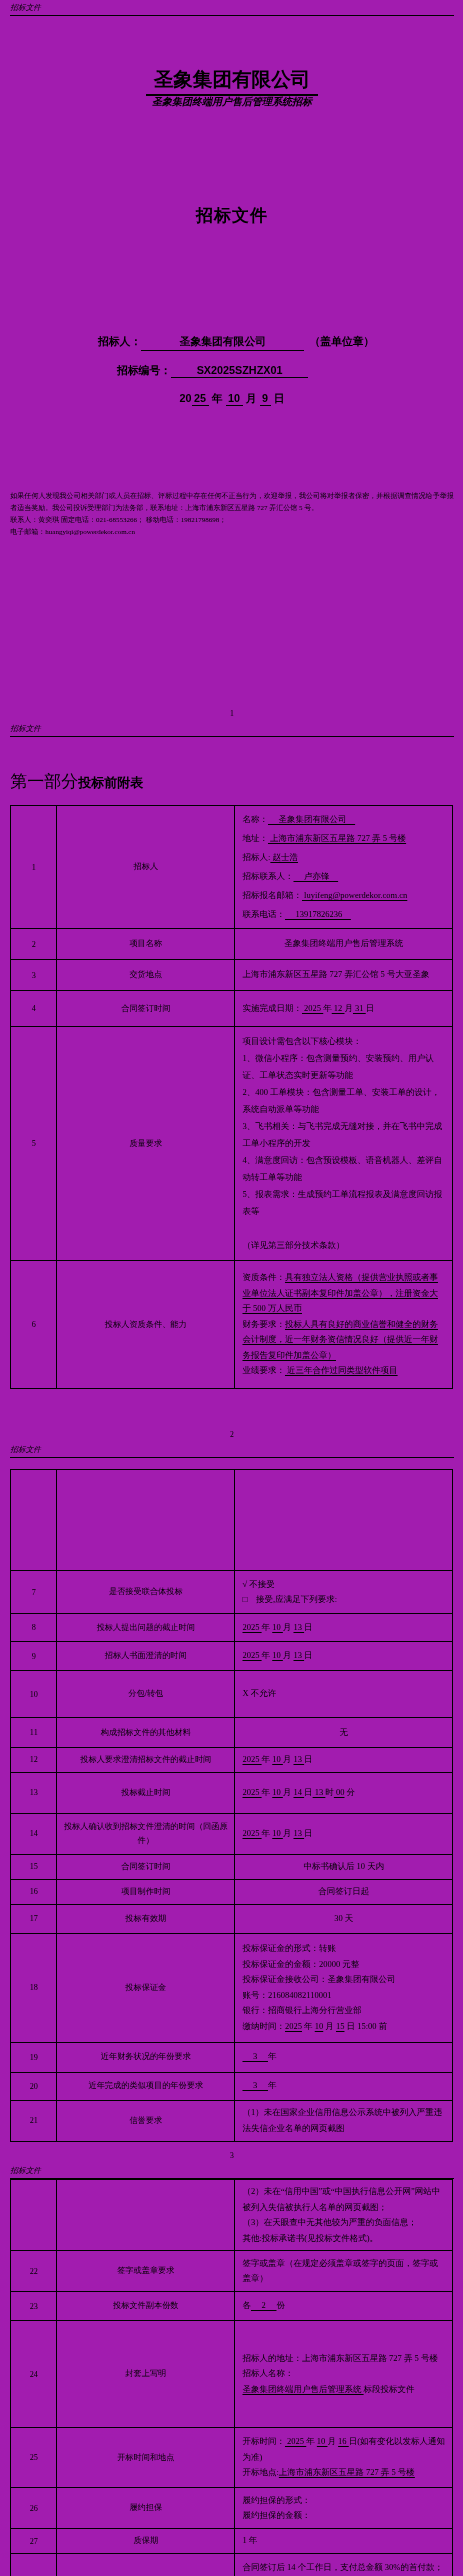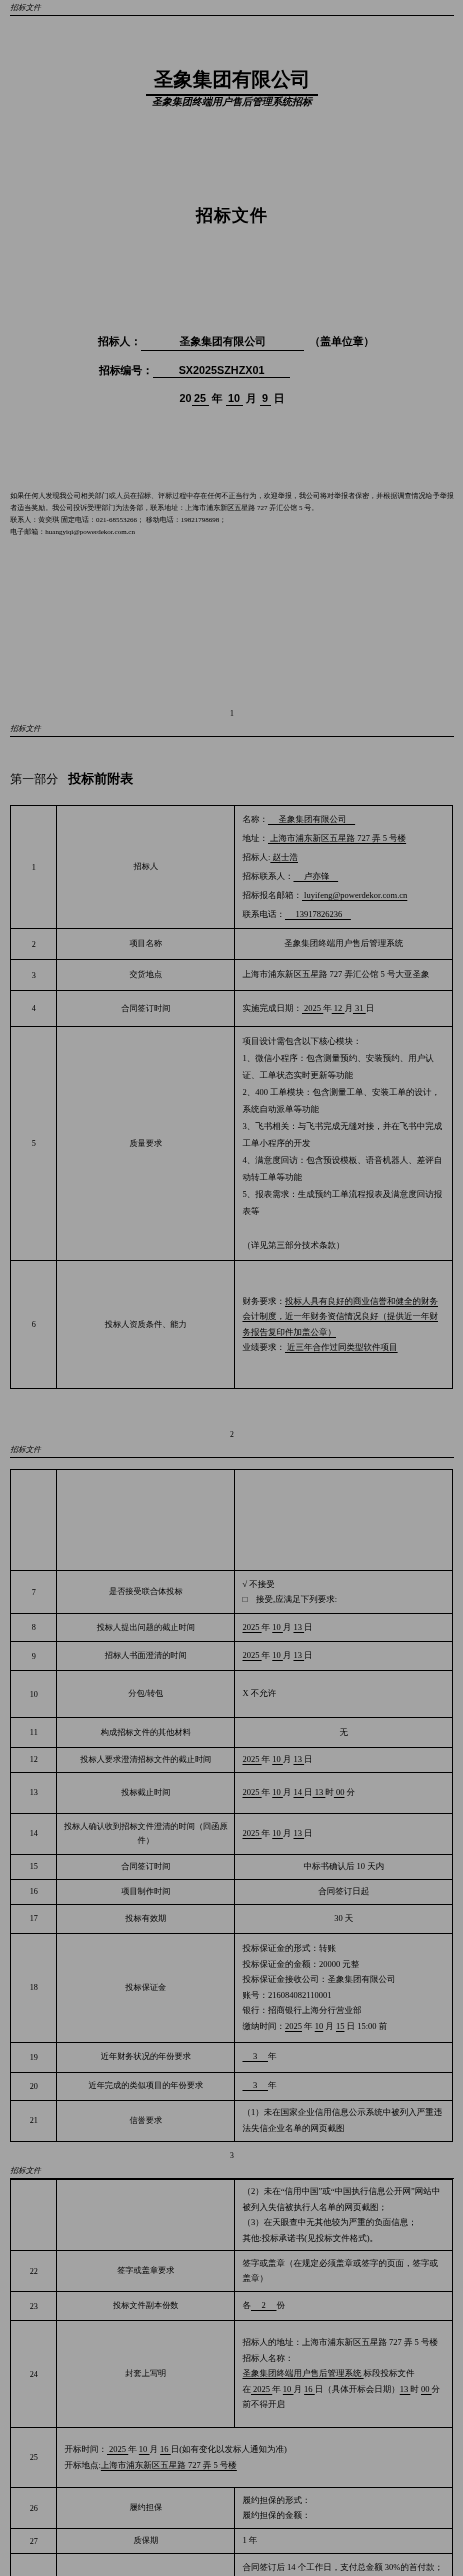--- a/index.html
+++ b/index.html
@@ -1,44 +1,44 @@
 <!DOCTYPE html>
 <html style="font-size:8.2px"><head>
 <meta charset="utf-8">
 <style>
   html,body{margin:0;padding:0;background:#ffffff;}
   body{width:464px;font-family:"Liberation Serif","DejaVu Serif",serif;color:#000;}
-  .page{position:relative;width:464px;height:721px;overflow:hidden;background:#a3a3a3;}
+  .page{position:relative;width:464px;height:721px;overflow:hidden;background:#a21caf;}
   
   .ph{position:absolute;top:3.1px;left:10.3px;right:10.3px;font-size:7.7px;font-style:italic;
       font-family:"Liberation Serif","DejaVu Serif",serif;border-bottom:1.5px solid #000;padding-bottom:1.5px;}
   .pnum{position:absolute;bottom:2.6px;left:0;right:0;text-align:center;font-size:7.7px;}
   
   .cover-company{position:absolute;top:66px;left:0;right:0;text-align:center;
       font-family:"Liberation Sans","DejaVu Sans",sans-serif;font-weight:bold;font-size:19.6px;}
   .cc-underline{display:inline-block;border-bottom:2.1px solid #000;padding:0 7.2px 1px 7.2px;}
   .cover-subtitle{position:absolute;top:95px;left:0;right:0;text-align:center;
       font-family:"Liberation Sans","DejaVu Sans",sans-serif;font-weight:bold;font-style:italic;font-size:10px;}
   .cover-doctitle{position:absolute;top:204px;left:0;right:0;text-align:center;
       font-family:"Liberation Sans","DejaVu Sans",sans-serif;font-weight:bold;font-size:17px;letter-spacing:1px;}
   .cover-line{position:absolute;left:0;right:0;font-family:"Liberation Sans","DejaVu Sans",sans-serif;
       font-weight:bold;font-size:10.8px;}
   .l-bidder{top:335px;left:98px;}
-  .l-bidno{top:364px;left:99px;}
+  .l-bidno{top:364px;left:117px;}
   .l-date{top:392px;text-align:center;}
   .cl-blank{display:inline-block;border-bottom:1px solid #000;text-align:center;padding:0 4.1px 0.5px 4.1px;}
   .w320{min-width:155px;}
   .w260{min-width:129px;}
   .cl-suffix{margin-left:5.2px;}
   .l-date span.u{border-bottom:1px solid #000;text-decoration:none;padding:0 2.6px 0.5px 2.6px;}
   .notice{position:absolute;top:490px;left:10.3px;right:10.3px;font-size:7px;line-height:12px;text-align:justify;}
   
   .part-title{position:absolute;top:49px;left:10.3px;}
-  .pt-a{font-size:12px;font-family:"Liberation Serif","DejaVu Serif",serif;}
-  .pt-b{font-size:13px;font-weight:bold;font-family:"Liberation Sans","DejaVu Sans",sans-serif;margin-left:10px;}
+  .pt-a{font-size:17px;font-family:"Liberation Serif","DejaVu Serif",serif;}
+  .pt-b{font-size:13px;font-weight:bold;font-family:"Liberation Sans","DejaVu Sans",sans-serif;margin-left:0;}
   
   .table{position:absolute;left:10.3px;width:443px;border:1px solid #000;box-sizing:border-box;}
   .t-head{display:flex;border-bottom:1px solid #000;height:28px;font-size:8.2px;}
   .t-head > div{display:flex;align-items:center;justify-content:center;letter-spacing:2.1px;}
   .h-no{width:45px;border-right:0.5px solid #000;}
   .h-name{width:178px;border-right:0.5px solid #000;}
   .h-content{flex:1;}
   .t-row{display:flex;border-top:0.5px solid #000;box-sizing:border-box;overflow:hidden;}
   [data-segment] > .t-row:first-child{border-top:0;}
   .c-no{width:45px;border-right:0.5px solid #000;display:flex;align-items:center;justify-content:center;
@@ -133,20 +133,21 @@
             <div class="line"><span>4、满意度回访：包含预设模板、语音机器人、差评自动转工单等功能</span></div>
             <div class="line"><span>5、报表需求：生成预约工单流程报表及满意度回访报表等</span></div>
             <div class="line"><span>&nbsp;</span></div>
             <div class="line"><span>（详见第三部分技术条款）</span></div>
           </div>
         </div>
         <div class="t-row" style="min-height: 128px;">
           <div class="c-no">6</div>
           <div class="c-name">投标人资质条件、能力</div>
           <div class="c-content">
+            <div class="line"><span>资质条件：</span><span class="u">具有独立法人资格（提供营业执照或者事业单位法人证书副本复印件加盖公章），注册资金大于 500 万人民币</span></div>
             <div class="line"><span>财务要求：</span><span class="u">投标人具有良好的商业信誉和健全的财务会计制度，近一年财务资信情况良好（提供近一年财务报告复印件加盖公章）</span></div>
             <div class="line"><span>业绩要求：</span><span class="u"> 近三年合作过同类型软件项目</span></div>
           </div>
         </div>
       </div>
   </div>
   <div class="pnum">2</div>
 </div>
 
 <div class="page">
@@ -305,25 +306,25 @@
             <div class="line"><span>各</span><span class="u">　 2　 </span><span> 份</span></div>
           </div>
         </div>
         <div class="t-row" style="min-height: 107px;">
           <div class="c-no">24</div>
           <div class="c-name">封套上写明</div>
           <div class="c-content">
             <div class="line"><span>招标人的地址：上海市浦东新区五星路 727 弄 5 号楼</span></div>
             <div class="line"><span>招标人名称：</span></div>
             <div class="line"><span class="u"> 圣象集团终端用户售后管理系统 </span><span>标段投标文件</span></div>
-            <div class="line"><span>在</span><span class="u">  2025  </span><span> 年 </span><span class="u"> 10 </span><span> 月 </span><span class="u"> 16 </span><span> 日（具体开标会日期）</span><span class="u">13 </span><span> 时 </span><span class="u">00 </span><span> 分前不得开启</span></div>
           </div>
         </div>
         <div class="t-row" style="min-height: 60px;">
           <div class="c-no">25</div>
+          <div class="c-name">开标时间和地点</div>
           <div class="c-content">
             <div class="line"><span>开标时间：</span><span class="u">   2025  </span><span> 年 </span><span class="u">10 </span><span> 月 </span><span class="u">16 </span><span> 日</span><span>(如有变化以发标人通知为准)</span></div>
             <div class="line"><span>开标地点:</span><span class="u">上海市浦东新区五星路 727 弄 5 号楼</span></div>
           </div>
         </div>
         <div class="t-row" style="min-height: 41px;">
           <div class="c-no">26</div>
           <div class="c-name">履约担保</div>
           <div class="c-content">
             <div class="line"><span>履约担保的形式：</span></div>

